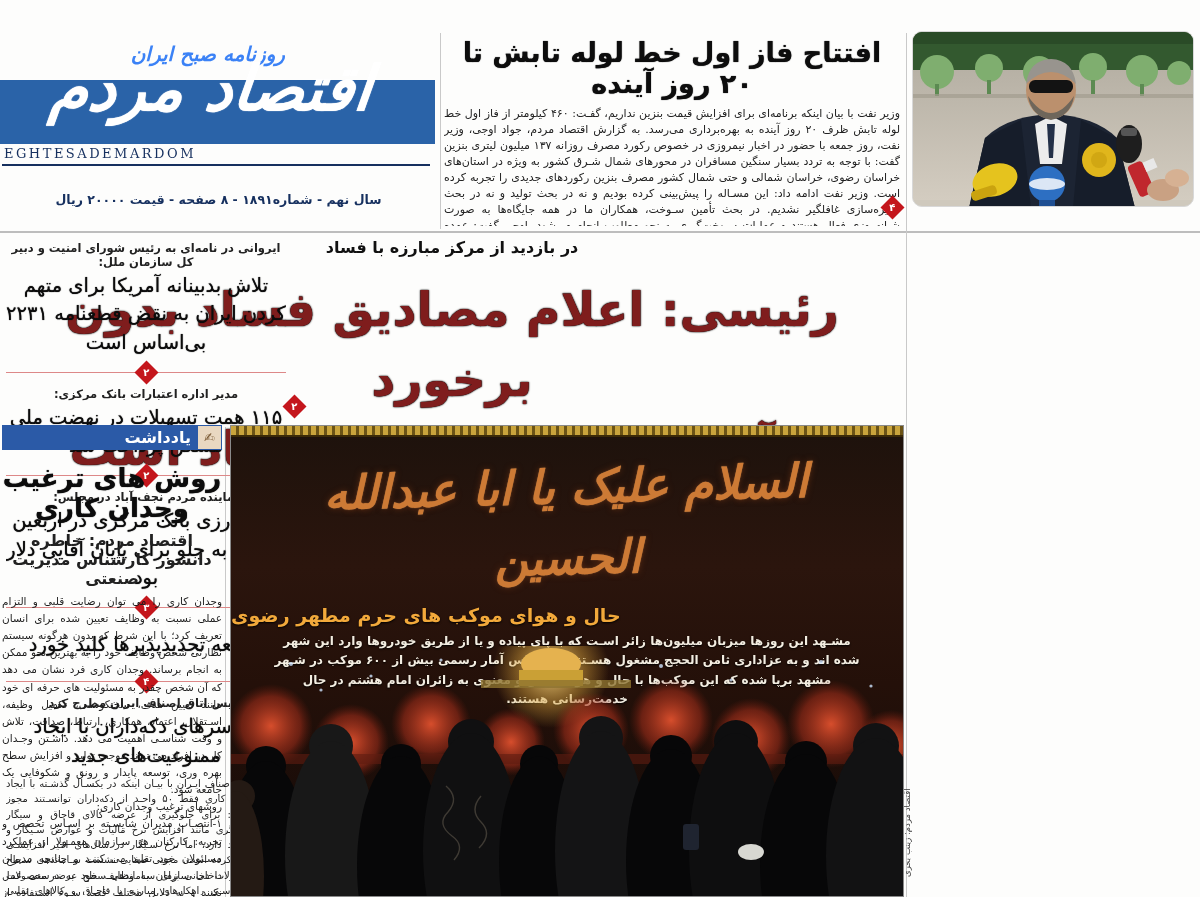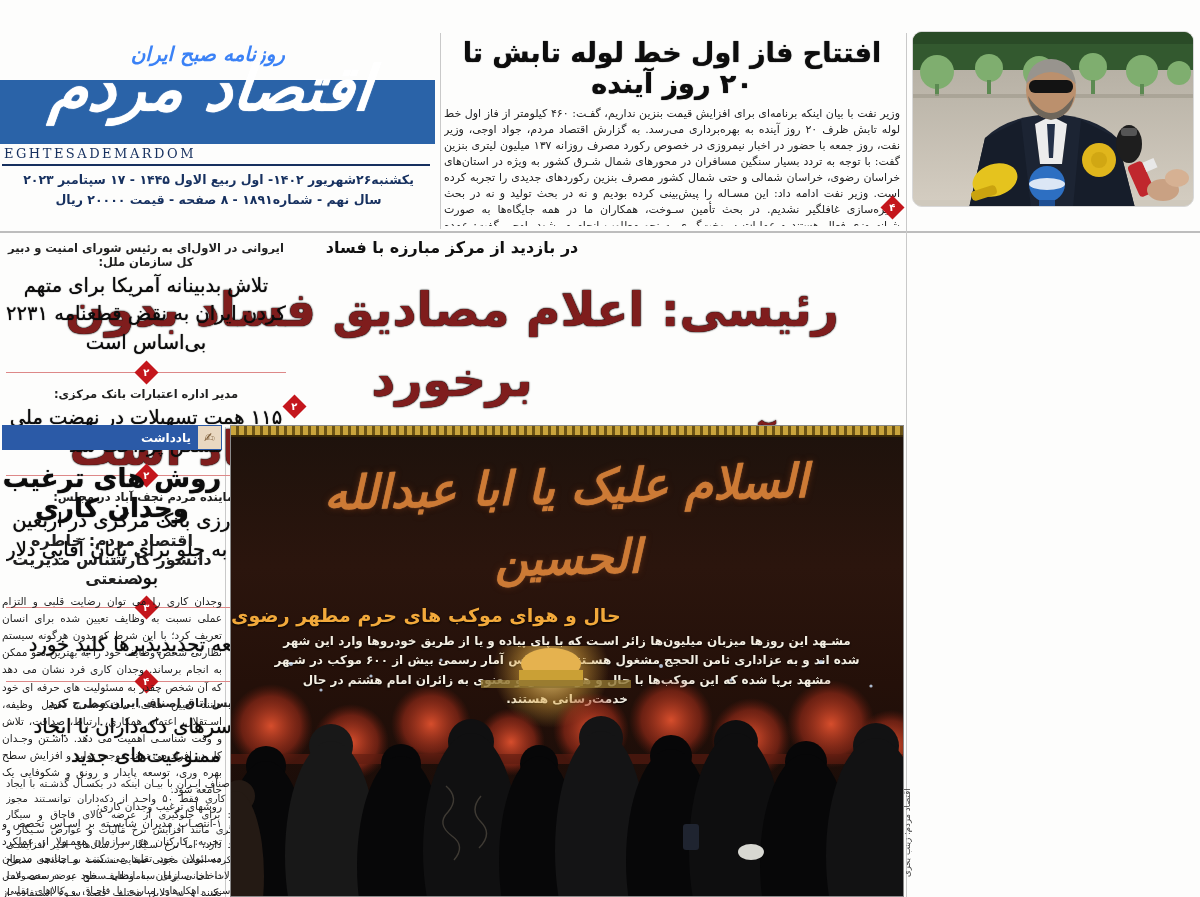--- a/index.html
+++ b/index.html
@@ -128,21 +128,21 @@
 
   
   #note-col { position:absolute; left:2px; top:425px; width:220px; height:472px; overflow:hidden; }
   #note-col .head {
     height:25px; background:#2b5aa7; display:flex; align-items:center; direction:rtl;
   }
   #note-col .head .icon {
     width:23px; height:23px; background:#e9d8c1; margin:1px 1px 1px 0;
     display:flex; align-items:center; justify-content:center; font-size:13px; color:#7a5a35;
   }
-  #note-col .head .label { color:#fff; font-size:12px; font-weight:bold; padding-right:7px; }
+  #note-col .head .label { color:#fff; font-size:16px; font-weight:bold; padding-right:7px; }
   #note-col h3 {
     font-size:26px; font-weight:bold; color:#0c0c0c; text-align:center;
     margin-top:13px; text-shadow:0 0 1px #0c0c0c;
   }
   #note-col .byline { font-size:16px; font-weight:bold; color:#222; margin-top:8px; text-align:center; }
   #note-col .body {
     margin-top:5px; font-size:10.5px; line-height:1.63; color:#1d1d1d;
     text-align:justify; white-space:pre-line; overflow:hidden; max-height:392px;
   }
 </style>
@@ -224,39 +224,38 @@
       <span>۴</span>
     </div>
   </div>
 
   <div id="masthead">
     <div class="tagline">روزنامه صبح ایران</div>
     <div class="logo-bar"></div>
     <div class="logo-fa">اقتصاد مردم</div>
     <div class="logo-en">EGHTESADEMARDOM</div>
     <div class="logo-rule"></div>
-    <div class="date-line">یکشنبه۲۶شهریور ۱۴۰۲-  اول ربیع الاول ۱۴۴۵ - ۱۷ سپتامبر ۲۰۲۳</div>
     <div class="issue-line">سال نهم - شماره۱۸۹۱ - ۸ صفحه -  قیمت ۲۰۰۰۰ ریال</div>
   </div>
 
   <div id="lead-story">
     <div class="kicker">در بازدید از مرکز مبارزه با فساد</div>
     <h1>
       <span>رئیسی: اعلام مصادیق فساد بدون برخورد</span><br>
       <span>از آسیب‌های مبارزه با فساد است</span>
     </h1>
   </div>
   <div class="diamond-badge" style="right:897px; top:398px;">
     <span>۲</span>
   </div>
 
   <div id="sidebar">
 
     <div class="sb-item">
-      <div class="sb-kicker">ایروانی در الاول‌ای به رئیس شورای امنیت و دبیر کل سازمان ملل:</div>
+      <div class="sb-kicker">ایروانی در نامه‌ای به رئیس شورای امنیت و دبیر کل سازمان ملل:</div>
       <div class="sb-headline">تلاش بدبینانه آمریکا برای متهم کردن ایران به نقض قطعنامه ۲۲۳۱ بی‌اساس است</div>
       <div class="sb-divider">
         <div class="rule"></div>
         <div class="diamond-badge">
             <span>۲</span>
           </div>
       </div>
     </div>
 
     <div class="sb-item">

